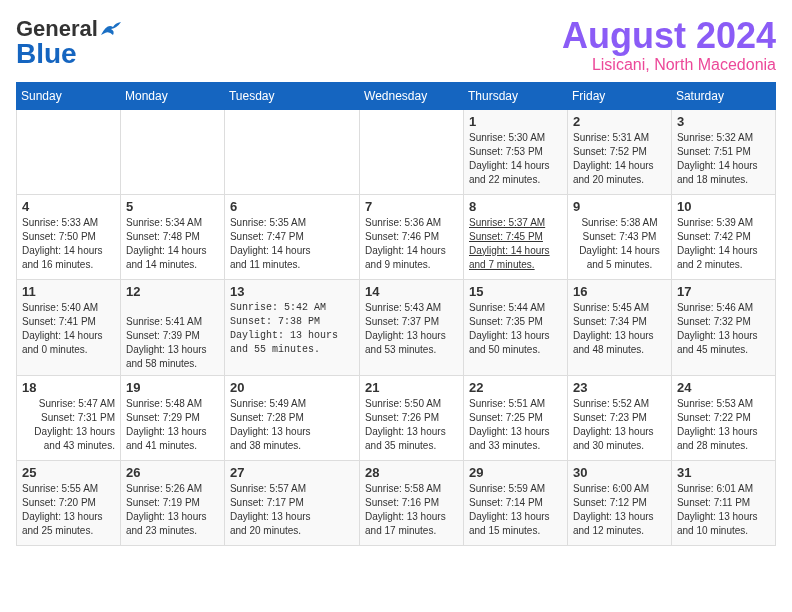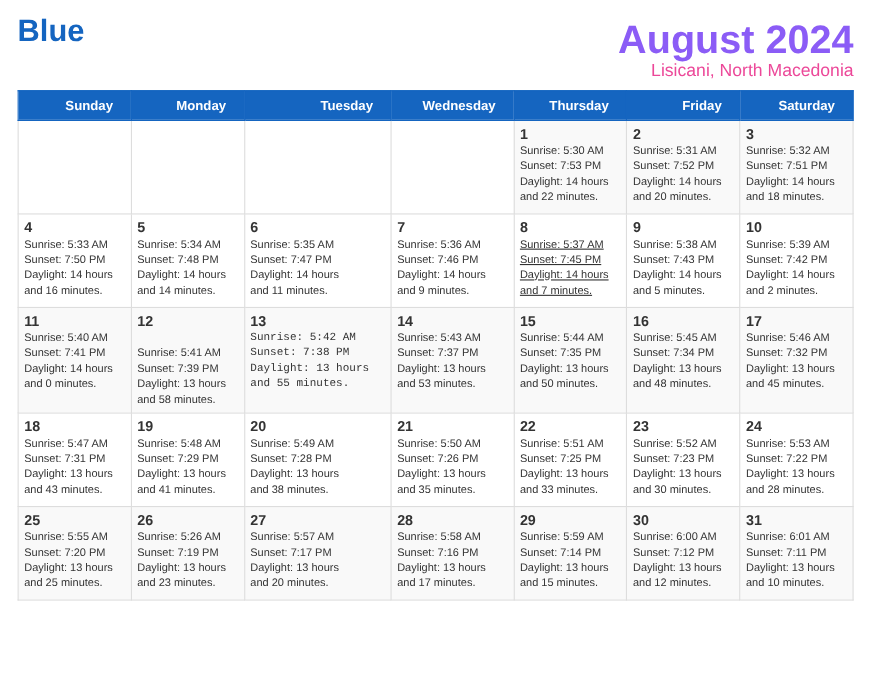--- a/index.html
+++ b/index.html
@@ -38,24 +38,24 @@
     table {
       width: 100%;
       border-collapse: collapse;
       font-size: 11px;
     }
     thead tr {
       background-color: #1565C0;
       color: #fff;
     }
     thead th {
-      padding: 6px 16px;
-      text-align: right;
+      padding: 6px 4px;
+      text-align: left;
       font-size: 12px;
-      font-weight: bold;
+      font-weight: normal;
       border: 1px solid #1565C0;
     }
     tbody tr {
       vertical-align: top;
     }
     tbody td {
       border: 1px solid #ddd;
       padding: 4px 5px;
       vertical-align: top;
       min-height: 80px;
@@ -82,20 +82,27 @@
     }
     .week-row td {
       height: 85px;
     }
   </style>
 </head>
 <body>
 
 <div class="header">
   <div class="logo">
+    <div style="display:flex;align-items:center;">
+      <span style="font-size:22px;font-weight:bold;color:#333;">
+        <span style="color:#333;">General</span><svg width="22" height="18" viewBox="0 0 22 18" style="vertical-align:middle;margin-left:1px;">
+            <path d="M2 14 Q8 2 14 6 Q16 2 22 1 Q18 7 12 8 Q16 10 14 14 Q10 10 6 12 Z" fill="#1a6fc4"></path>
+          </svg>
+      </span>
+    </div>
     <span style="font-size:28px;font-weight:bold;color:#1565C0;margin-top:-4px;">Blue</span>
   </div>
   <div class="title-area">
     <h1>August 2024</h1>
     <h2>Lisicani, North Macedonia</h2>
   </div>
 </div>
 
 <table>
   <thead>
@@ -168,21 +175,21 @@
         </td>
         <td>
           <span class="day-num">8</span>
           <div class="day-info" style="white-space: pre-line; text-decoration: underline;">Sunrise: 5:37 AM
 Sunset: 7:45 PM
 Daylight: 14 hours
 and 7 minutes.</div>
         </td>
         <td>
           <span class="day-num">9</span>
-          <div class="day-info" style="white-space: pre-line;">Sunrise: 5:38 AM
+          <div class="day-info" style="white-space: pre-line; text-align: center;">Sunrise: 5:38 AM
 Sunset: 7:43 PM
 Daylight: 14 hours
 and 5 minutes.</div>
         </td>
         <td>
           <span class="day-num">10</span>
           <div class="day-info" style="white-space: pre-line;">Sunrise: 5:39 AM
 Sunset: 7:42 PM
 Daylight: 14 hours
 and 2 minutes.</div>
@@ -235,21 +242,21 @@
           <span class="day-num">17</span>
           <div class="day-info" style="white-space: pre-line;">Sunrise: 5:46 AM
 Sunset: 7:32 PM
 Daylight: 13 hours
 and 45 minutes.</div>
         </td>
       </tr>
       <tr class="week-row">
         <td>
           <span class="day-num">18</span>
-          <div class="day-info" style="white-space: pre-line;">Sunrise: 5:47 AM
+          <div class="day-info" style="white-space: pre-line; text-align: right;">Sunrise: 5:47 AM
 Sunset: 7:31 PM
 Daylight: 13 hours
 and 43 minutes.</div>
         </td>
         <td>
           <span class="day-num">19</span>
           <div class="day-info" style="white-space: pre-line;">Sunrise: 5:48 AM
 Sunset: 7:29 PM
 Daylight: 13 hours
 and 41 minutes.</div>

